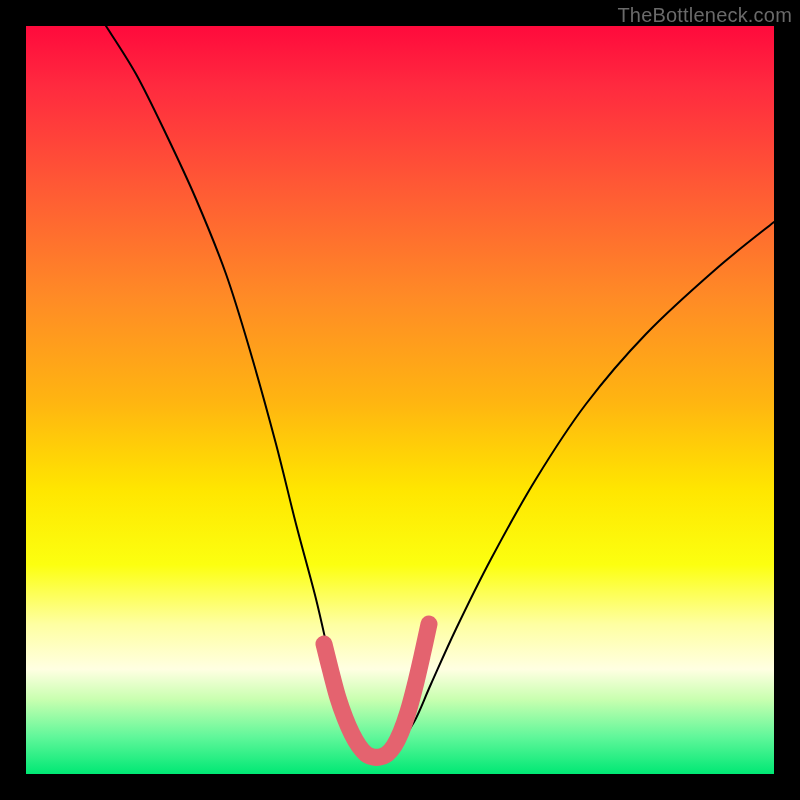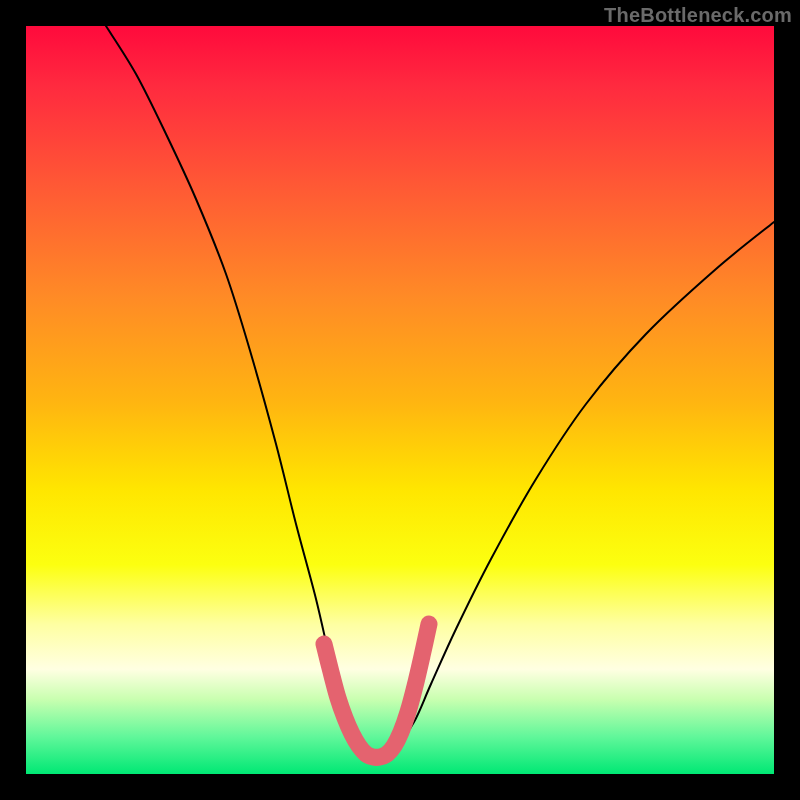--- a/index.html
+++ b/index.html
@@ -33,21 +33,21 @@
       #00e874 100%
     );
   }
   .watermark {
     position: absolute;
     top: 4px;
     right: 8px;
     color: #6a6a6a;
     font-size: 20px;
     letter-spacing: 0.2px;
-    font-weight: 700;
+    font-weight: 400;
     z-index: 20;
   }
   svg {
     position: absolute;
     left: 0;
     top: 0;
   }
 </style>
 </head>
 <body>

